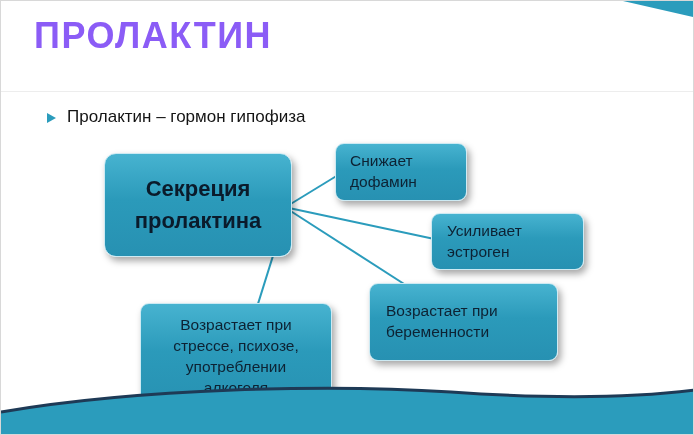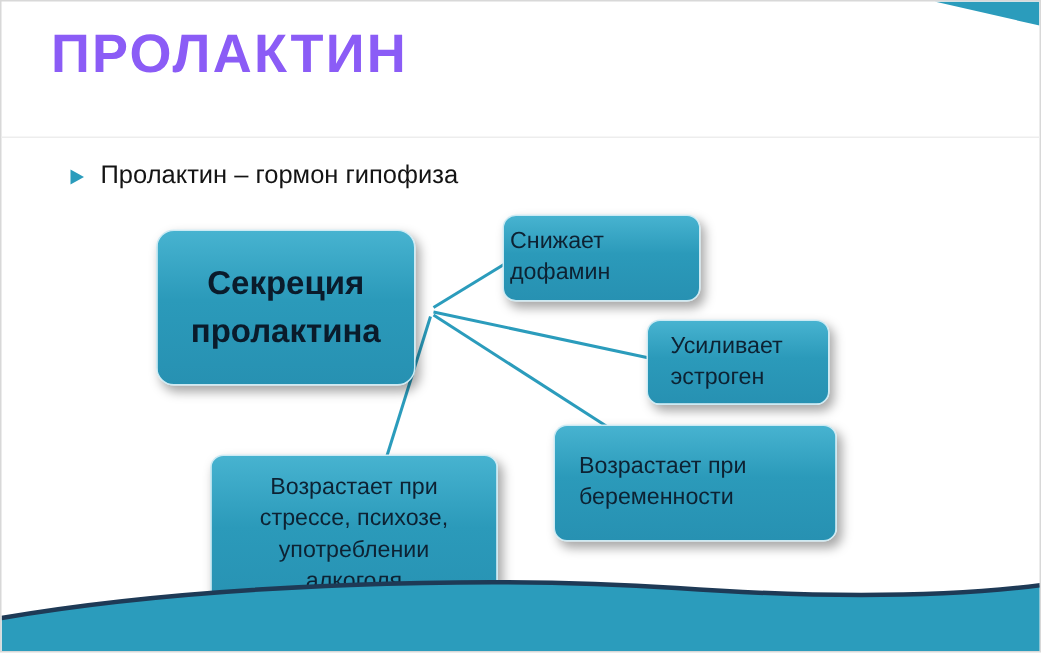--- a/index.html
+++ b/index.html
@@ -62,33 +62,33 @@
     border: 1px solid #cdeaf3;
     border-radius: 9px;
     box-shadow: 3px 4px 7px rgba(0,0,0,0.35);
     color: #0d2233;
     display: flex;
     align-items: center;
   }
   .box .label { white-space: pre-line; line-height: 1.35; }
 
   .box-main {
-    left: 103px; top: 152px; width: 173px; height: 104px;
+    left: 103px; top: 152px; width: 188px; height: 104px;
     justify-content: center; text-align: center;
     border-radius: 12px;
   }
   .box-main .label {
     font-size: 22px;
     font-weight: bold;
     color: #0a1b2b;
     line-height: 1.45;
   }
 
-  .box-dopamine  { left: 334px; top: 142px; width: 132px; height: 58px; padding-left: 4px; }
-  .box-estrogen  { left: 430px; top: 212px; width: 122px; height: 57px; padding-left: 15px; }
+  .box-dopamine  { left: 334px; top: 142px; width: 132px; height: 58px; padding-left: 14px; }
+  .box-estrogen  { left: 430px; top: 212px; width: 153px; height: 57px; padding-left: 15px; }
   .box-stress    { left: 139px; top: 302px; width: 192px; height: 108px; justify-content: center; text-align: center; }
   .box-pregnancy { left: 368px; top: 282px; width: 189px; height: 78px; padding-left: 16px; }
 
   .box-dopamine .label, .box-estrogen .label,
   .box-stress .label, .box-pregnancy .label {
     font-size: 15.5px;
   }
 
   .corner-tri { position: absolute; right: 0; top: 0; }
   .bottom-wave { position: absolute; left: 0; bottom: 0; }

